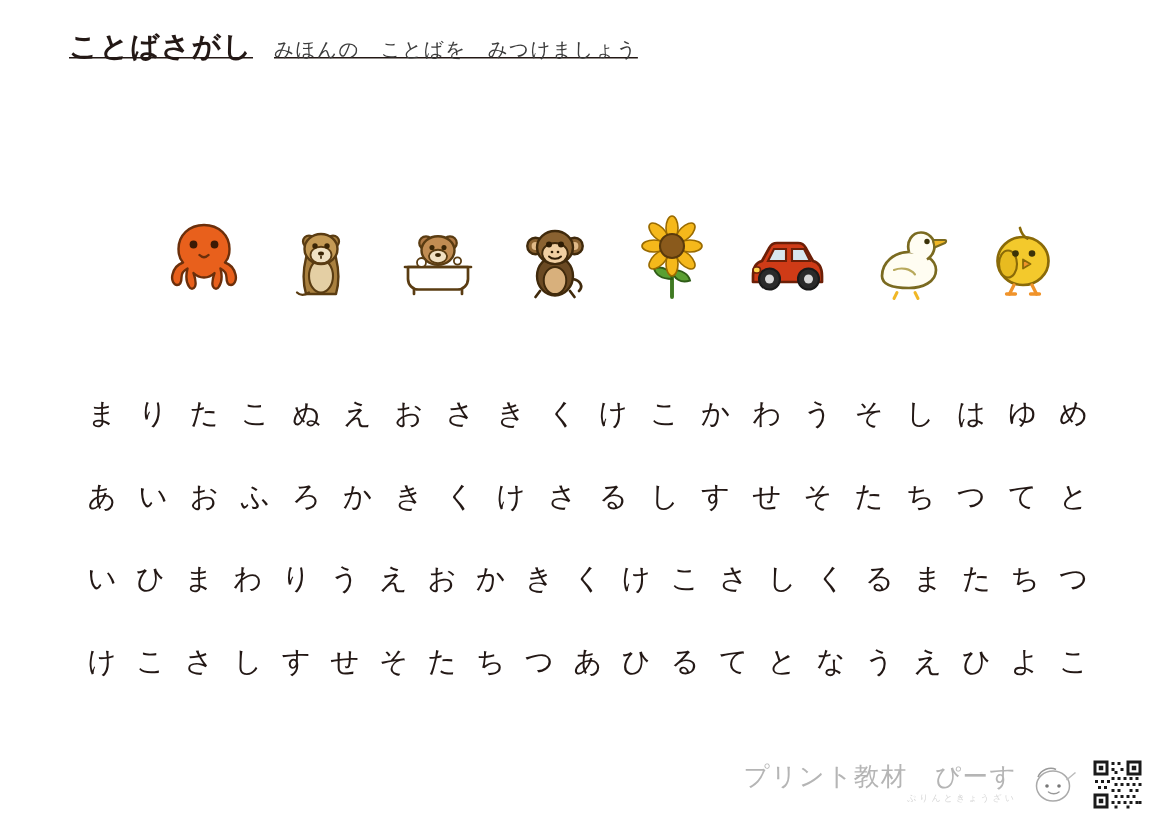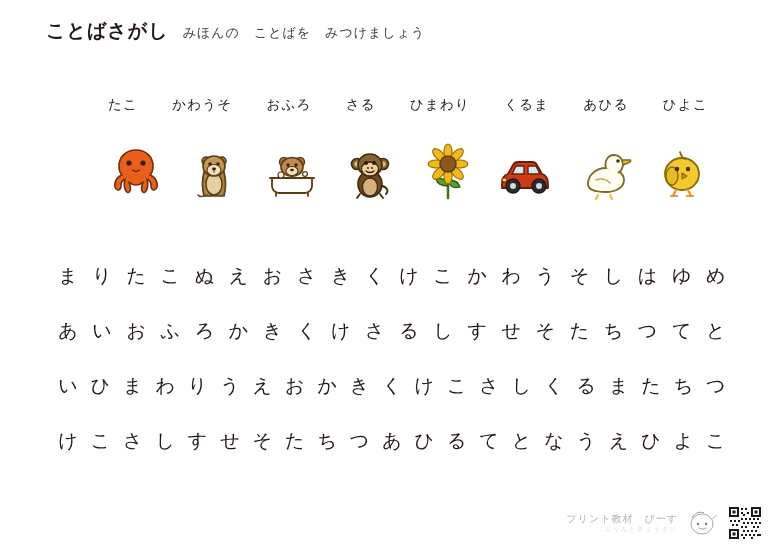--- a/index.html
+++ b/index.html
@@ -23,20 +23,21 @@
   }
 
   
   .header {
     position: absolute;
     top: 18px;
     left: 46px;
     display: flex;
     align-items: baseline;
     gap: 14px;
+    text-decoration: underline;
   }
   .title {
     font-size: 19px;
     font-weight: bold;
     letter-spacing: 1px;
     color: #231815;
   }
   .subtitle {
     font-size: 13px;
     letter-spacing: 1px;
@@ -112,21 +113,21 @@
     bottom: 12px;
     display: flex;
     align-items: center;
     gap: 8px;
   }
   .brand {
     text-align: right;
     line-height: 1.1;
   }
   .brand-main {
-    font-size: 10px;
+    font-size: 17px;
     color: #b5b5b5;
     letter-spacing: 1px;
   }
   .brand-sub {
     font-size: 6px;
     color: #d8d8d8;
     letter-spacing: 2px;
     margin-top: 2px;
   }
   .mascot {
@@ -142,30 +143,20 @@
 </head>
 <body>
 
 <div class="page">
 
   <div class="header">
     <div class="title">ことばさがし</div>
     <div class="subtitle">みほんの　ことばを　みつけましょう</div>
   </div>
 
-  <div class="words-row">
-    <div class="word-label">たこ</div>
-    <div class="word-label">かわうそ</div>
-    <div class="word-label">おふろ</div>
-    <div class="word-label">さる</div>
-    <div class="word-label">ひまわり</div>
-    <div class="word-label">くるま</div>
-    <div class="word-label">あひる</div>
-    <div class="word-label">ひよこ</div>
-  </div>
 
   <div class="pics-row">
 
     <div class="pic">
       <svg viewBox="0 0 64 64" width="64" height="64">
         <g fill="#e8601c" stroke="#6b2f0b" stroke-width="1.6" stroke-linejoin="round">
           <path d="M32 10c-10 0-17 7-17 16 0 4 1 7 3 9 -3 1-6 4-7 8 -1 4 1 7 3 7 2 0 3-2 3-5 0-3 2-5 4-6 -1 4-1 9 1 12 1 2 3 2 4 0 1-2 0-6-1-9 2 2 4 3 7 3s5-1 7-3c-1 3-2 7-1 9 1 2 3 2 4 0 2-3 2-8 1-12 2 1 4 3 4 6 0 3 1 5 3 5 2 0 4-3 3-7 -1-4-4-7-7-8 2-2 3-5 3-9 0-9-7-16-17-16z"></path>
         </g>
         <circle cx="25" cy="23" r="2.6" fill="#3b1a05"></circle>
         <circle cx="39" cy="23" r="2.6" fill="#3b1a05"></circle>

